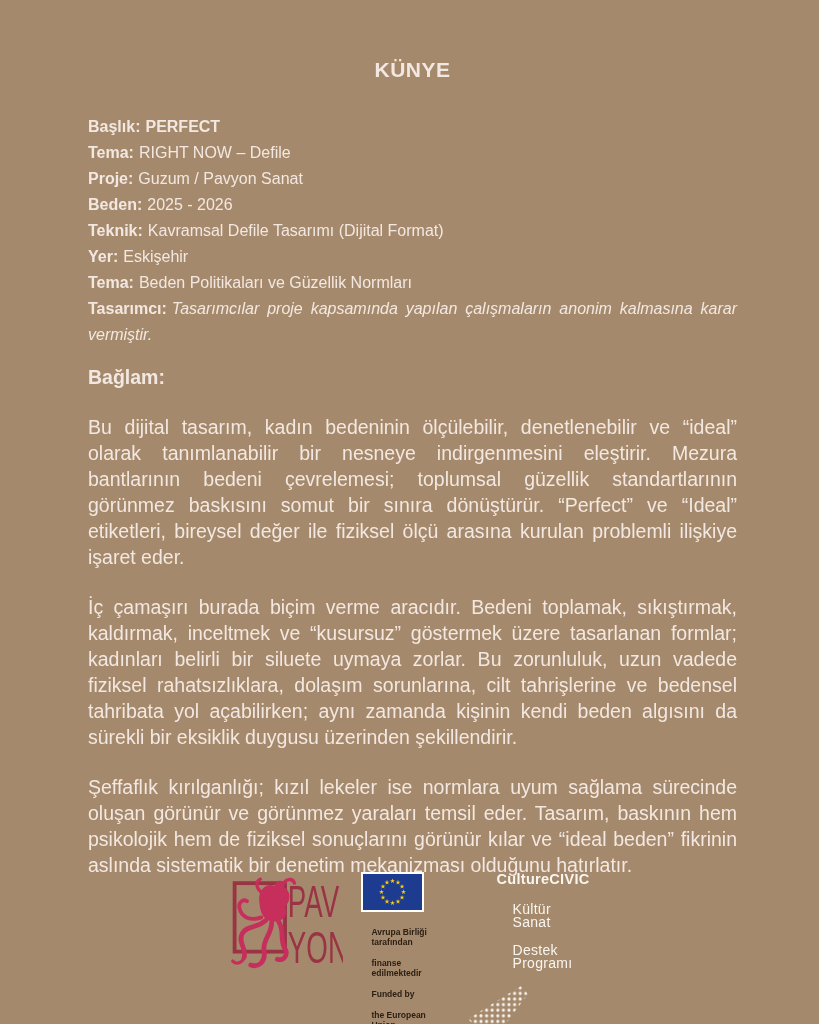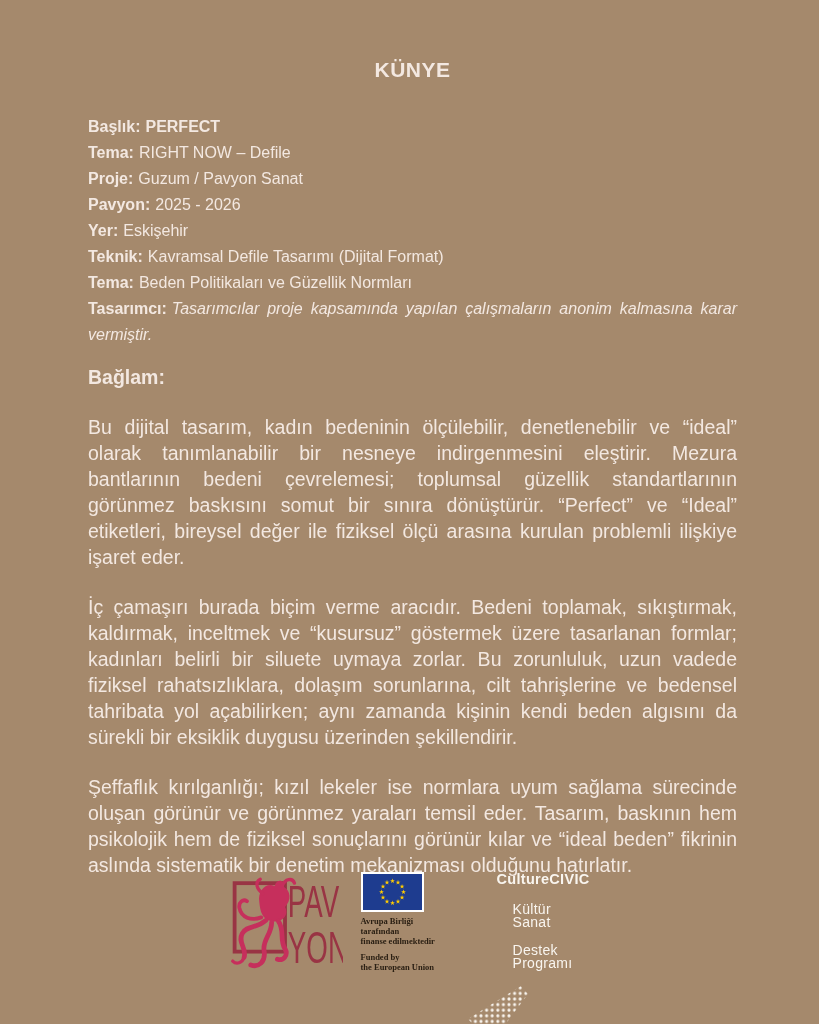--- a/index.html
+++ b/index.html
@@ -37,41 +37,41 @@
   
   .footer{
     margin-top:-6px;
     display:flex;justify-content:center;align-items:flex-start;gap:18px;
   }
   .pavyon-logo{width:116px;height:106px;flex:none;}
   .eu-block{flex:none;width:88px;display:flex;flex-direction:column;}
   .eu-flag{width:63px;height:40px;display:block;}
   .eu-captions{margin-top:4px;color:var(--eu-ink);font-size:8.5px;font-weight:bold;line-height:10px;}
   .eu-captions .grp{margin:0 0 6px 0;}
-  .eu-captions p{margin:0;font-family:Liberation Serif, serif;}
+  .eu-captions p{margin:11px;}
   .cc-block{flex:none;width:132px;position:relative;color:var(--cc-white);}
   .cc-text{margin-left:30px;}
   .cc-title{margin:0;font-size:14.5px;font-weight:bold;letter-spacing:.3px;line-height:15px;}
   .cc-sub{margin:16px;font-size:14px;line-height:12.5px;letter-spacing:.3px;}
   .cc-arrow{display:block;margin-top:6px;width:62px;height:70px;}
 </style>
 </head>
 <body>
 
 <div class="page">
 
   <h1 class="title">KÜNYE</h1>
 
   <div class="meta">
     <p class="meta-row"><span class="lbl">Başlık:</span><span class="strong">PERFECT</span></p>
     <p class="meta-row"><span class="lbl">Tema:</span><span>RIGHT NOW – Defile</span></p>
     <p class="meta-row"><span class="lbl">Proje:</span><span>Guzum / Pavyon Sanat</span></p>
-    <p class="meta-row"><span class="lbl">Pavyon:</span><span>2025 - 2026</span></p>
+    <p class="meta-row"><span class="lbl">Beden:</span><span>2025 - 2026</span></p>
+    <p class="meta-row"><span class="lbl">Teknik:</span><span>Kavramsal Defile Tasarımı (Dijital Format)</span></p>
     <p class="meta-row"><span class="lbl">Yer:</span><span>Eskişehir</span></p>
-    <p class="meta-row"><span class="lbl">Teknik:</span><span>Kavramsal Defile Tasarımı (Dijital Format)</span></p>
     <p class="meta-row"><span class="lbl">Tema:</span><span>Beden Politikaları ve Güzellik Normları</span></p>
     <p class="meta-row"><span class="lbl">Tasarımcı:</span><span class="italic">Tasarımcılar proje kapsamında yapılan çalışmaların anonim kalmasına karar vermiştir.</span></p>
   </div>
 
   <h2 class="context-heading">Bağlam:</h2>
 
   <p class="body-par">Bu dijital tasarım, kadın bedeninin ölçülebilir, denetlenebilir ve “ideal” olarak tanımlanabilir bir nesneye indirgenmesini eleştirir. Mezura bantlarının bedeni çevrelemesi; toplumsal güzellik standartlarının görünmez baskısını somut bir sınıra dönüştürür. “Perfect” ve “Ideal” etiketleri, bireysel değer ile fiziksel ölçü arasına kurulan problemli ilişkiye işaret eder.</p>
   <p class="body-par">İç çamaşırı burada biçim verme aracıdır. Bedeni toplamak, sıkıştırmak, kaldırmak, inceltmek ve “kusursuz” göstermek üzere tasarlanan formlar; kadınları belirli bir siluete uymaya zorlar. Bu zorunluluk, uzun vadede fiziksel rahatsızlıklara, dolaşım sorunlarına, cilt tahrişlerine ve bedensel tahribata yol açabilirken; aynı zamanda kişinin kendi beden algısını da sürekli bir eksiklik duygusu üzerinden şekillendirir.</p>
   <p class="body-par">Şeffaflık kırılganlığı; kızıl lekeler ise normlara uyum sağlama sürecinde oluşan görünür ve görünmez yaraları temsil eder. Tasarım, baskının hem psikolojik hem de fiziksel sonuçlarını görünür kılar ve “ideal beden” fikrinin aslında sistematik bir denetim mekanizması olduğunu hatırlatır.</p>
 

